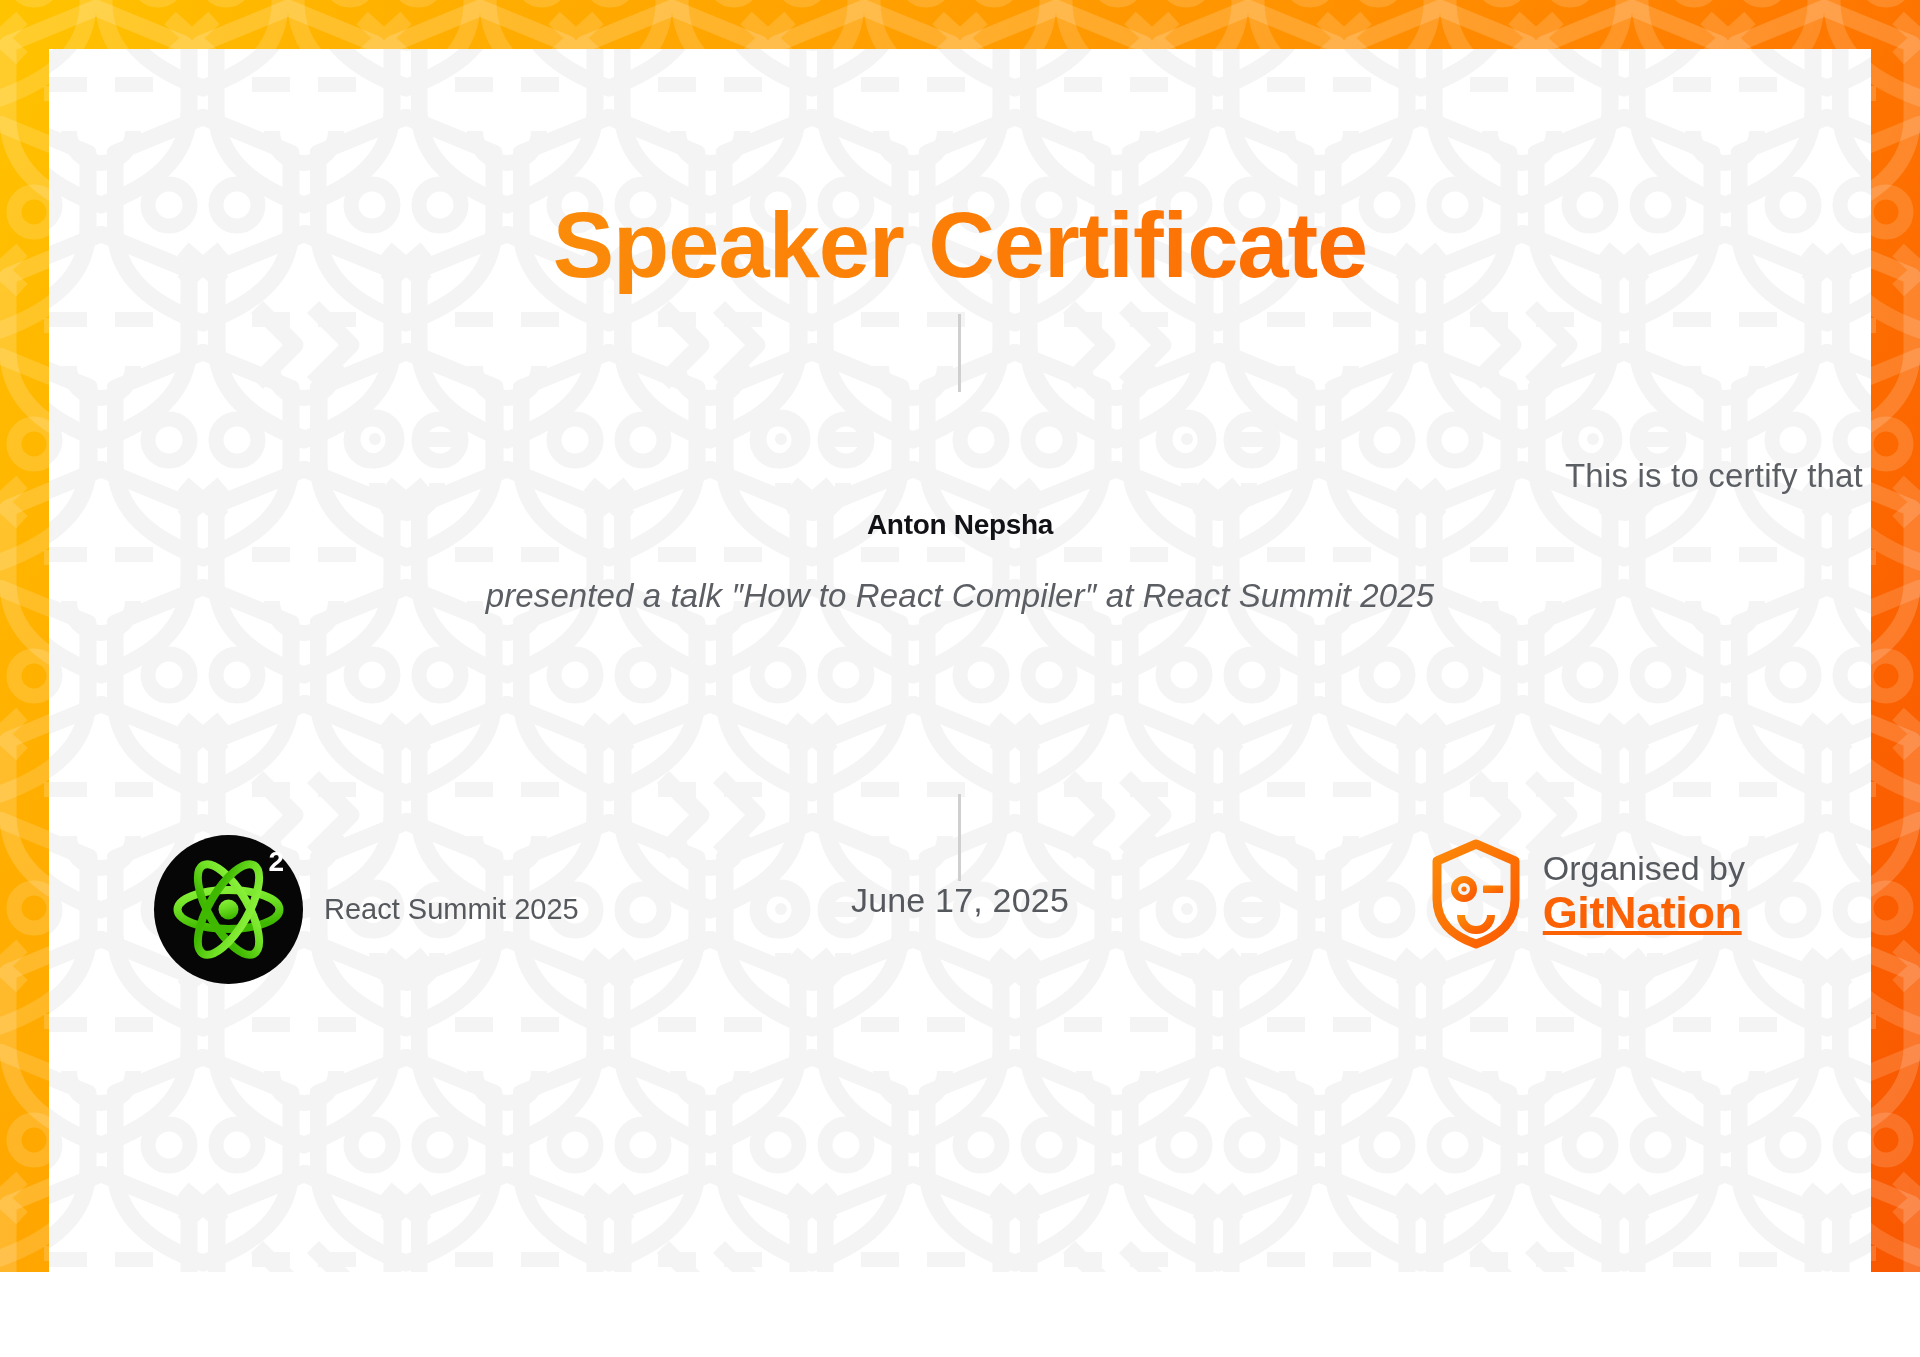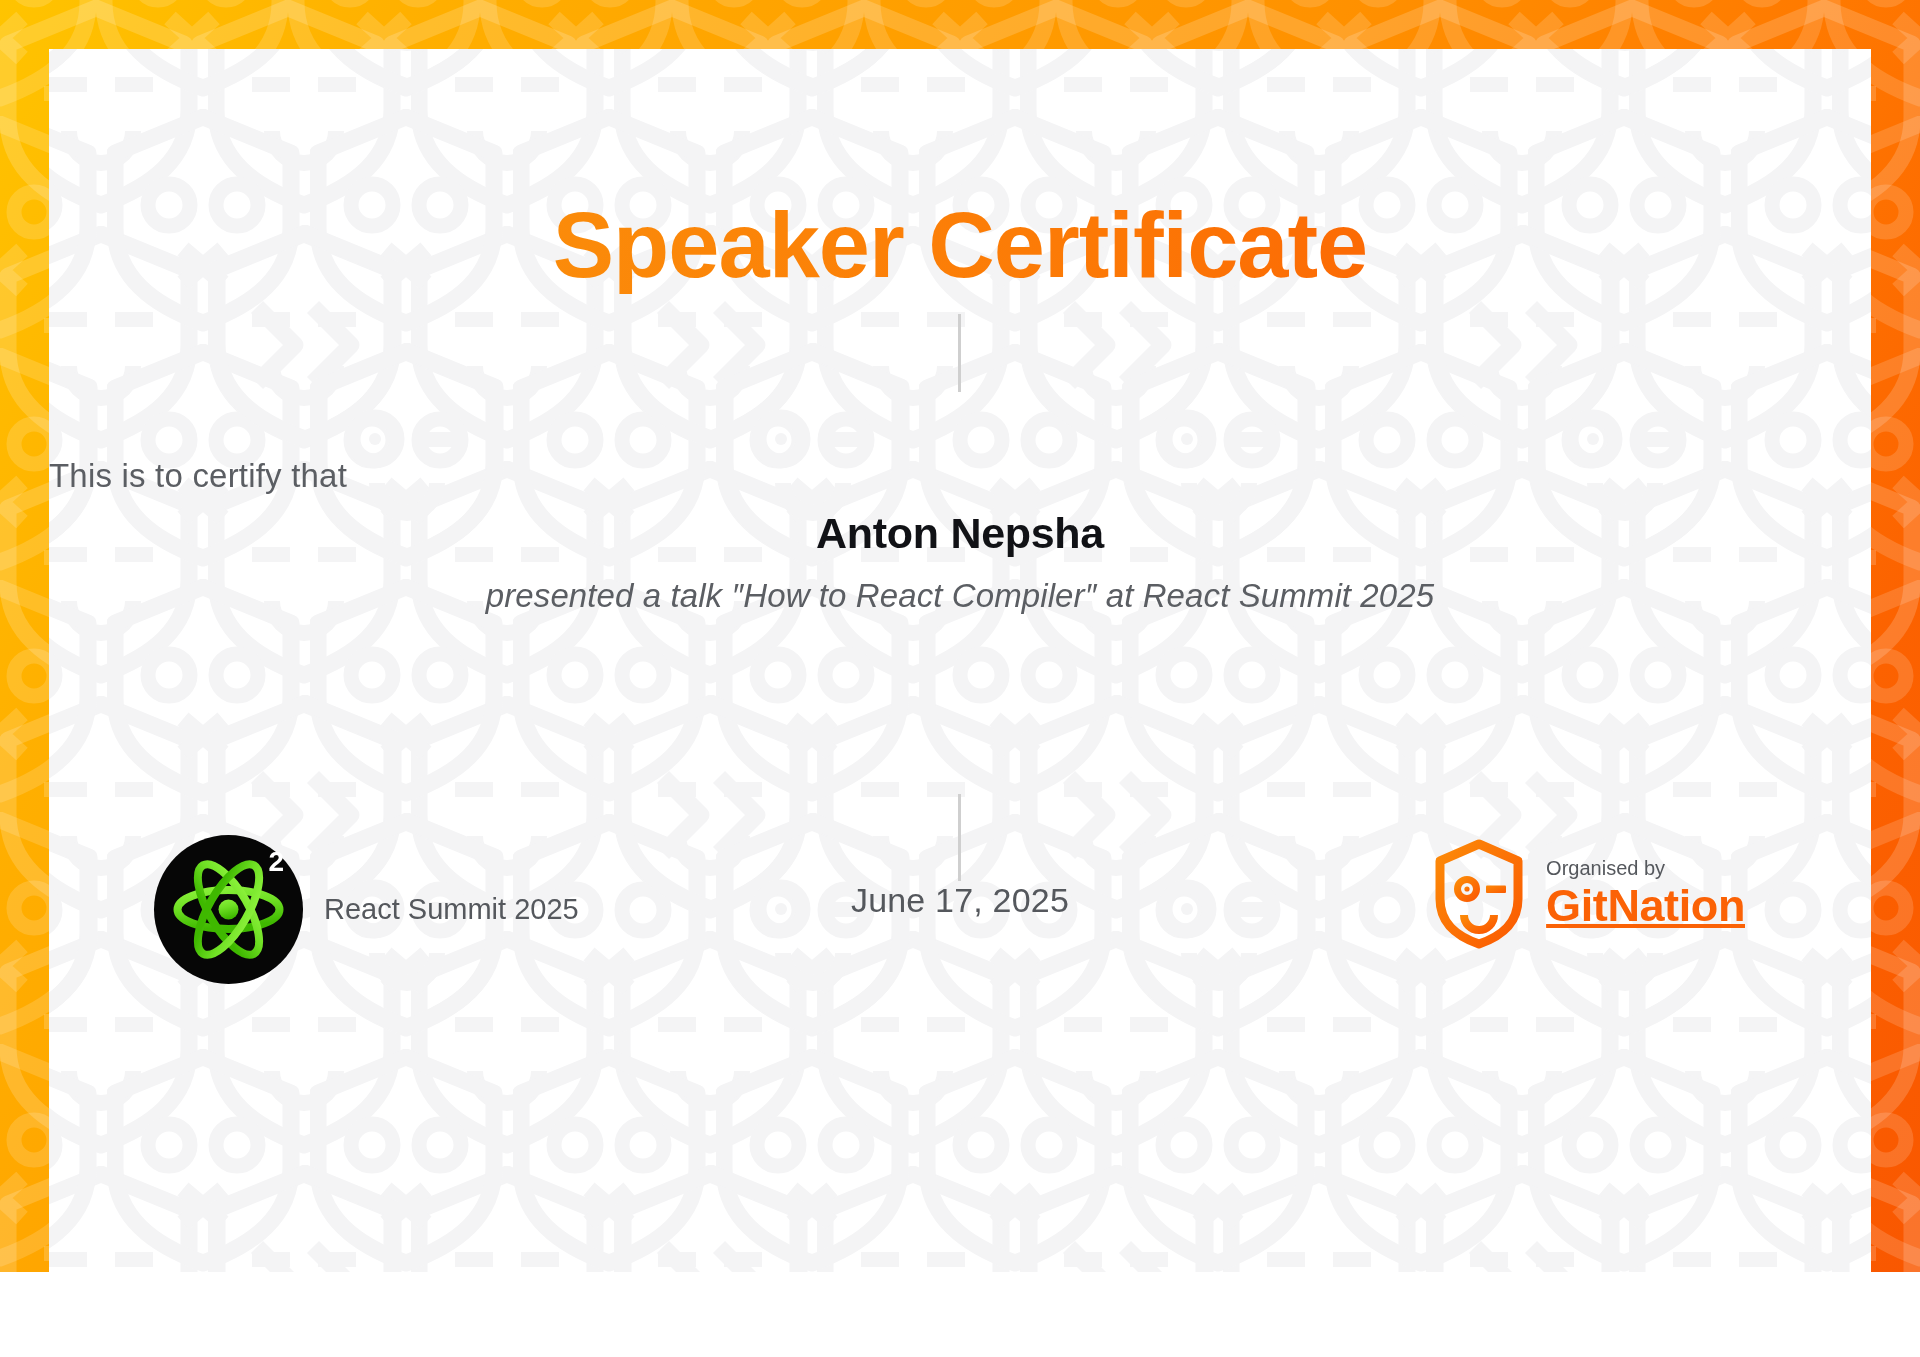--- a/index.html
+++ b/index.html
@@ -68,29 +68,29 @@
     width:3px;
     background:#cfcfcf;
     left:909px;
   }
   #divider-top { top:265px; height:78px; }
   #divider-bottom { top:745px; height:87px; }
 
   
   #certify-line {
     position:absolute; left:0; right:8px; top:408px;
-    text-align:left;
+    text-align:right;
     font-size:33px;
     color:#5b5e63;
     letter-spacing:0.2px;
   }
   #recipient-name {
     position:absolute; left:0; right:0; top:460px;
     text-align:center;
-    font-size:43px;
+    font-size:28px;
     font-weight:bold;
     color:#111216;
     letter-spacing:-0.3px;
   }
   #talk-line {
     position:absolute; left:0; right:0; top:528px;
     text-align:center;
     font-size:33px;
     color:#5b5e63;
     letter-spacing:0.1px;
@@ -137,21 +137,21 @@
   }
 
   
   #organiser-block {
     position:absolute; right:126px; top:28px;
     display:flex; align-items:center; gap:21px;
   }
   #gitnation-mark { width:92px; height:110px; flex:none; }
   #organiser-text { line-height:1.08; }
   #organised-by {
-    font-size:20px;
+    font-size:34px;
     color:#55585d;
     margin-bottom:2px;
   }
   #gitnation-name {
     font-size:45px;
     font-weight:bold;
     color:#FB6206;
     letter-spacing:-0.4px;
     text-decoration:underline;
   }

